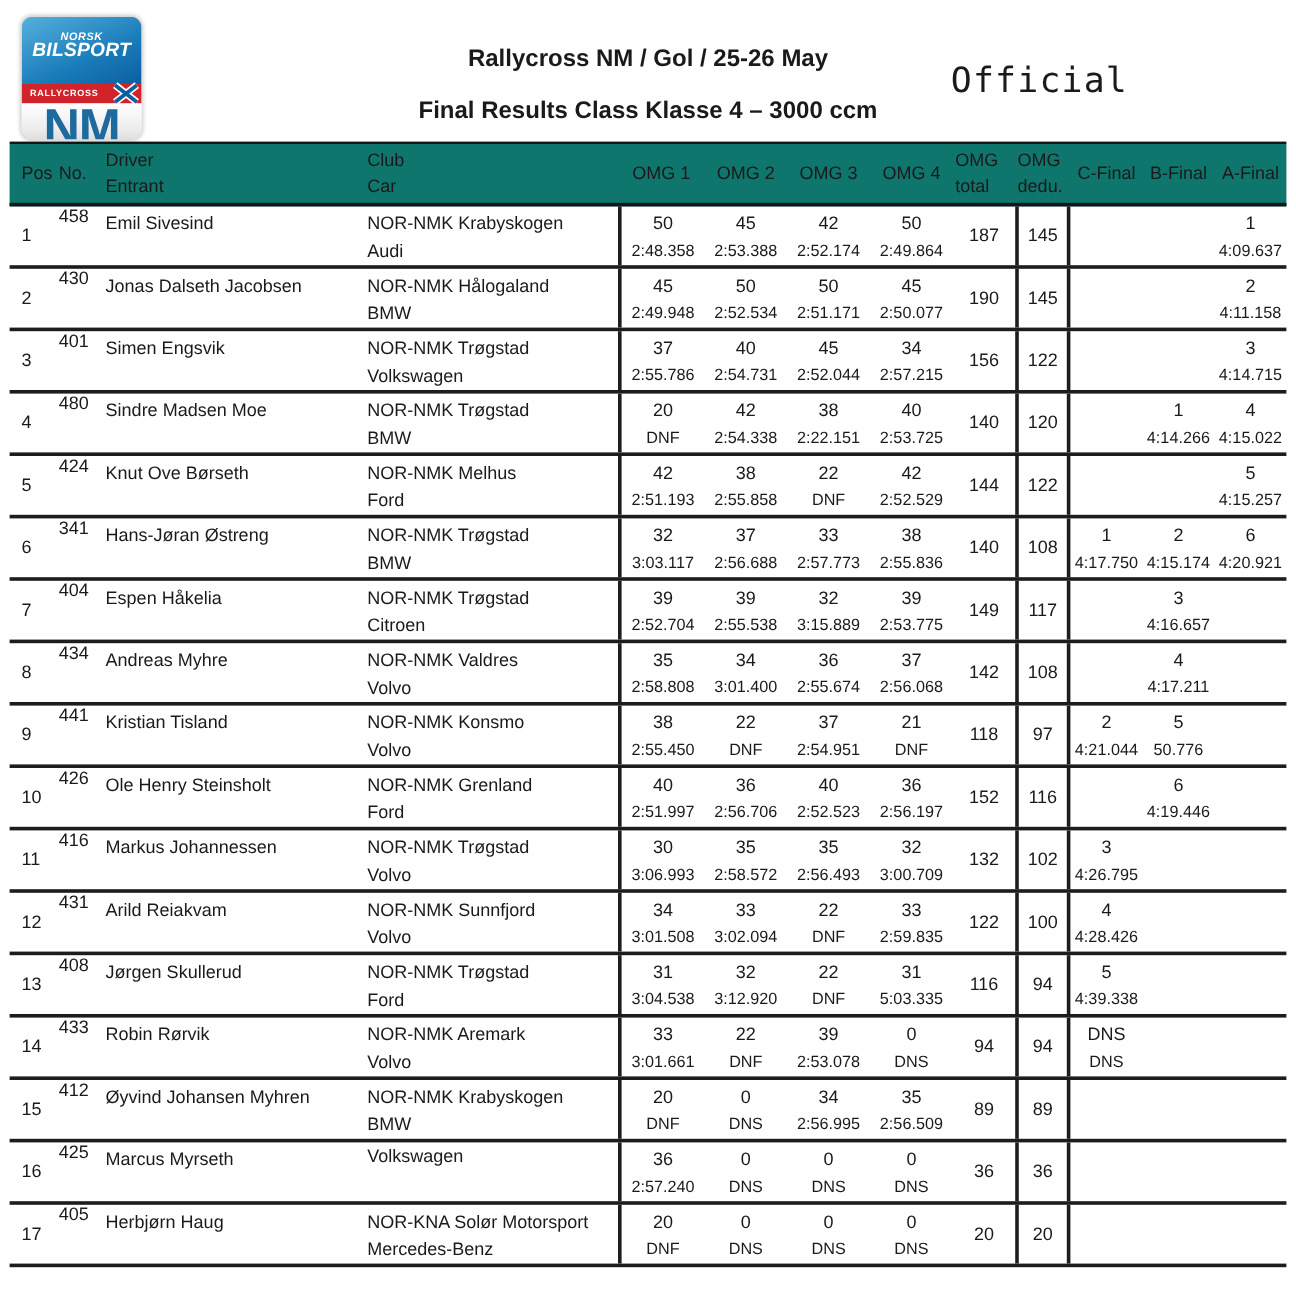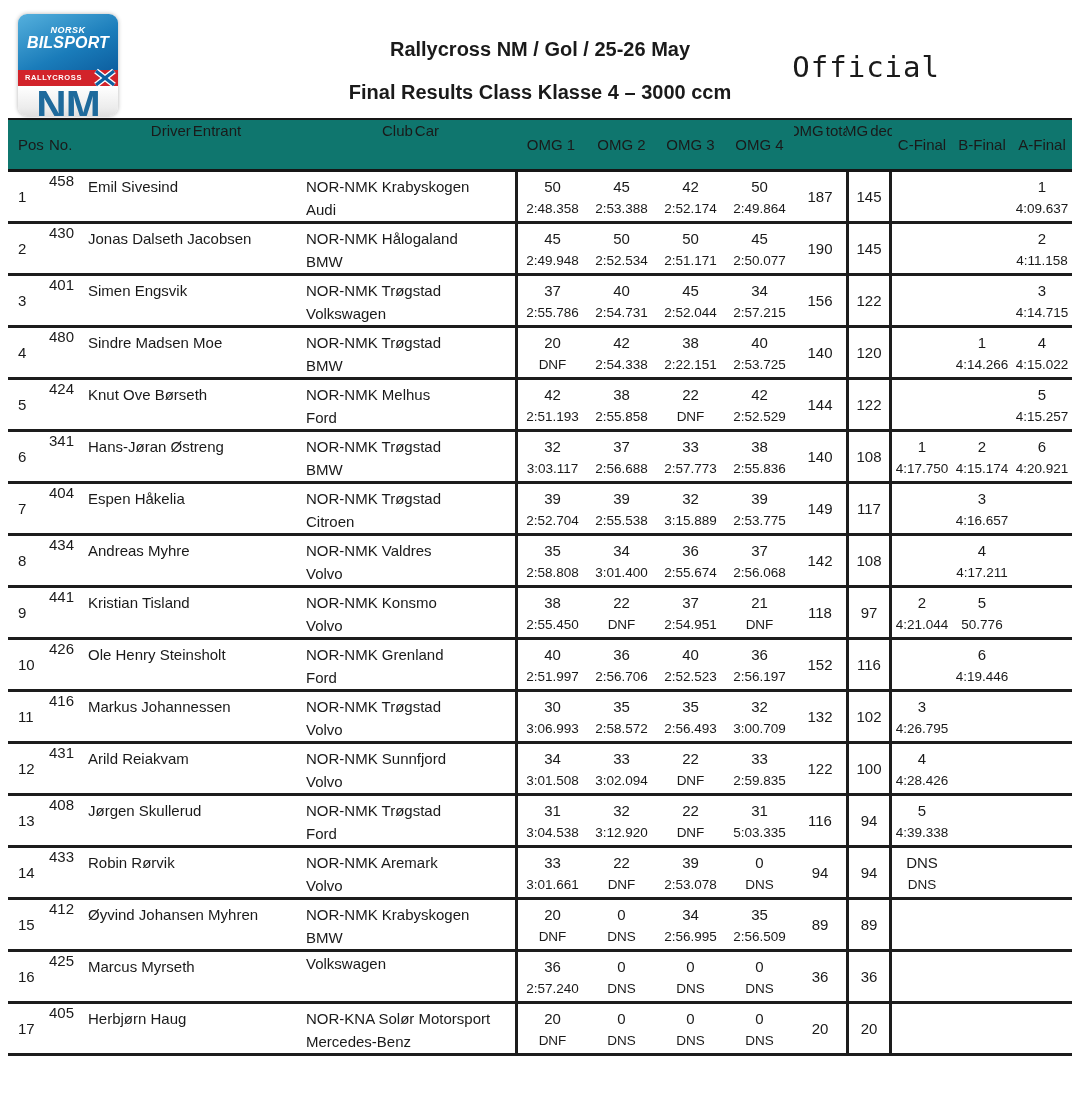--- a/index.html
+++ b/index.html
@@ -34,21 +34,21 @@
   .pos{padding-left:10px;font-size:15px;}
   .no{padding-left:3px;padding-top:0;font-size:15px;}
   .text .line{font-size:15px;line-height:23px;padding-left:2px;white-space:nowrap;}
   .text .l1{padding-top:3px;}
   .num{text-align:center;font-size:15px;}
   .num .pts{line-height:25px;padding-top:2px;height:25px;}
   .num .time{line-height:20px;font-size:13.5px;}
   .bl{border-left:3px solid #1d1d1d;}
   .br{border-right:3px solid #1d1d1d;}
   
-  .h2l{display:flex;flex-direction:row;justify-content:center;}
+  .h2l{display:flex;flex-direction:column;justify-content:center;}
   .h2l .hl{line-height:22px;padding-left:2px;}
   .hctr{text-align:left;}
 </style>
 </head>
 <body>
 
 <div class="topbar">
   <div class="logo">
     <div class="logo-top">
       <div class="small">NORSK</div>

